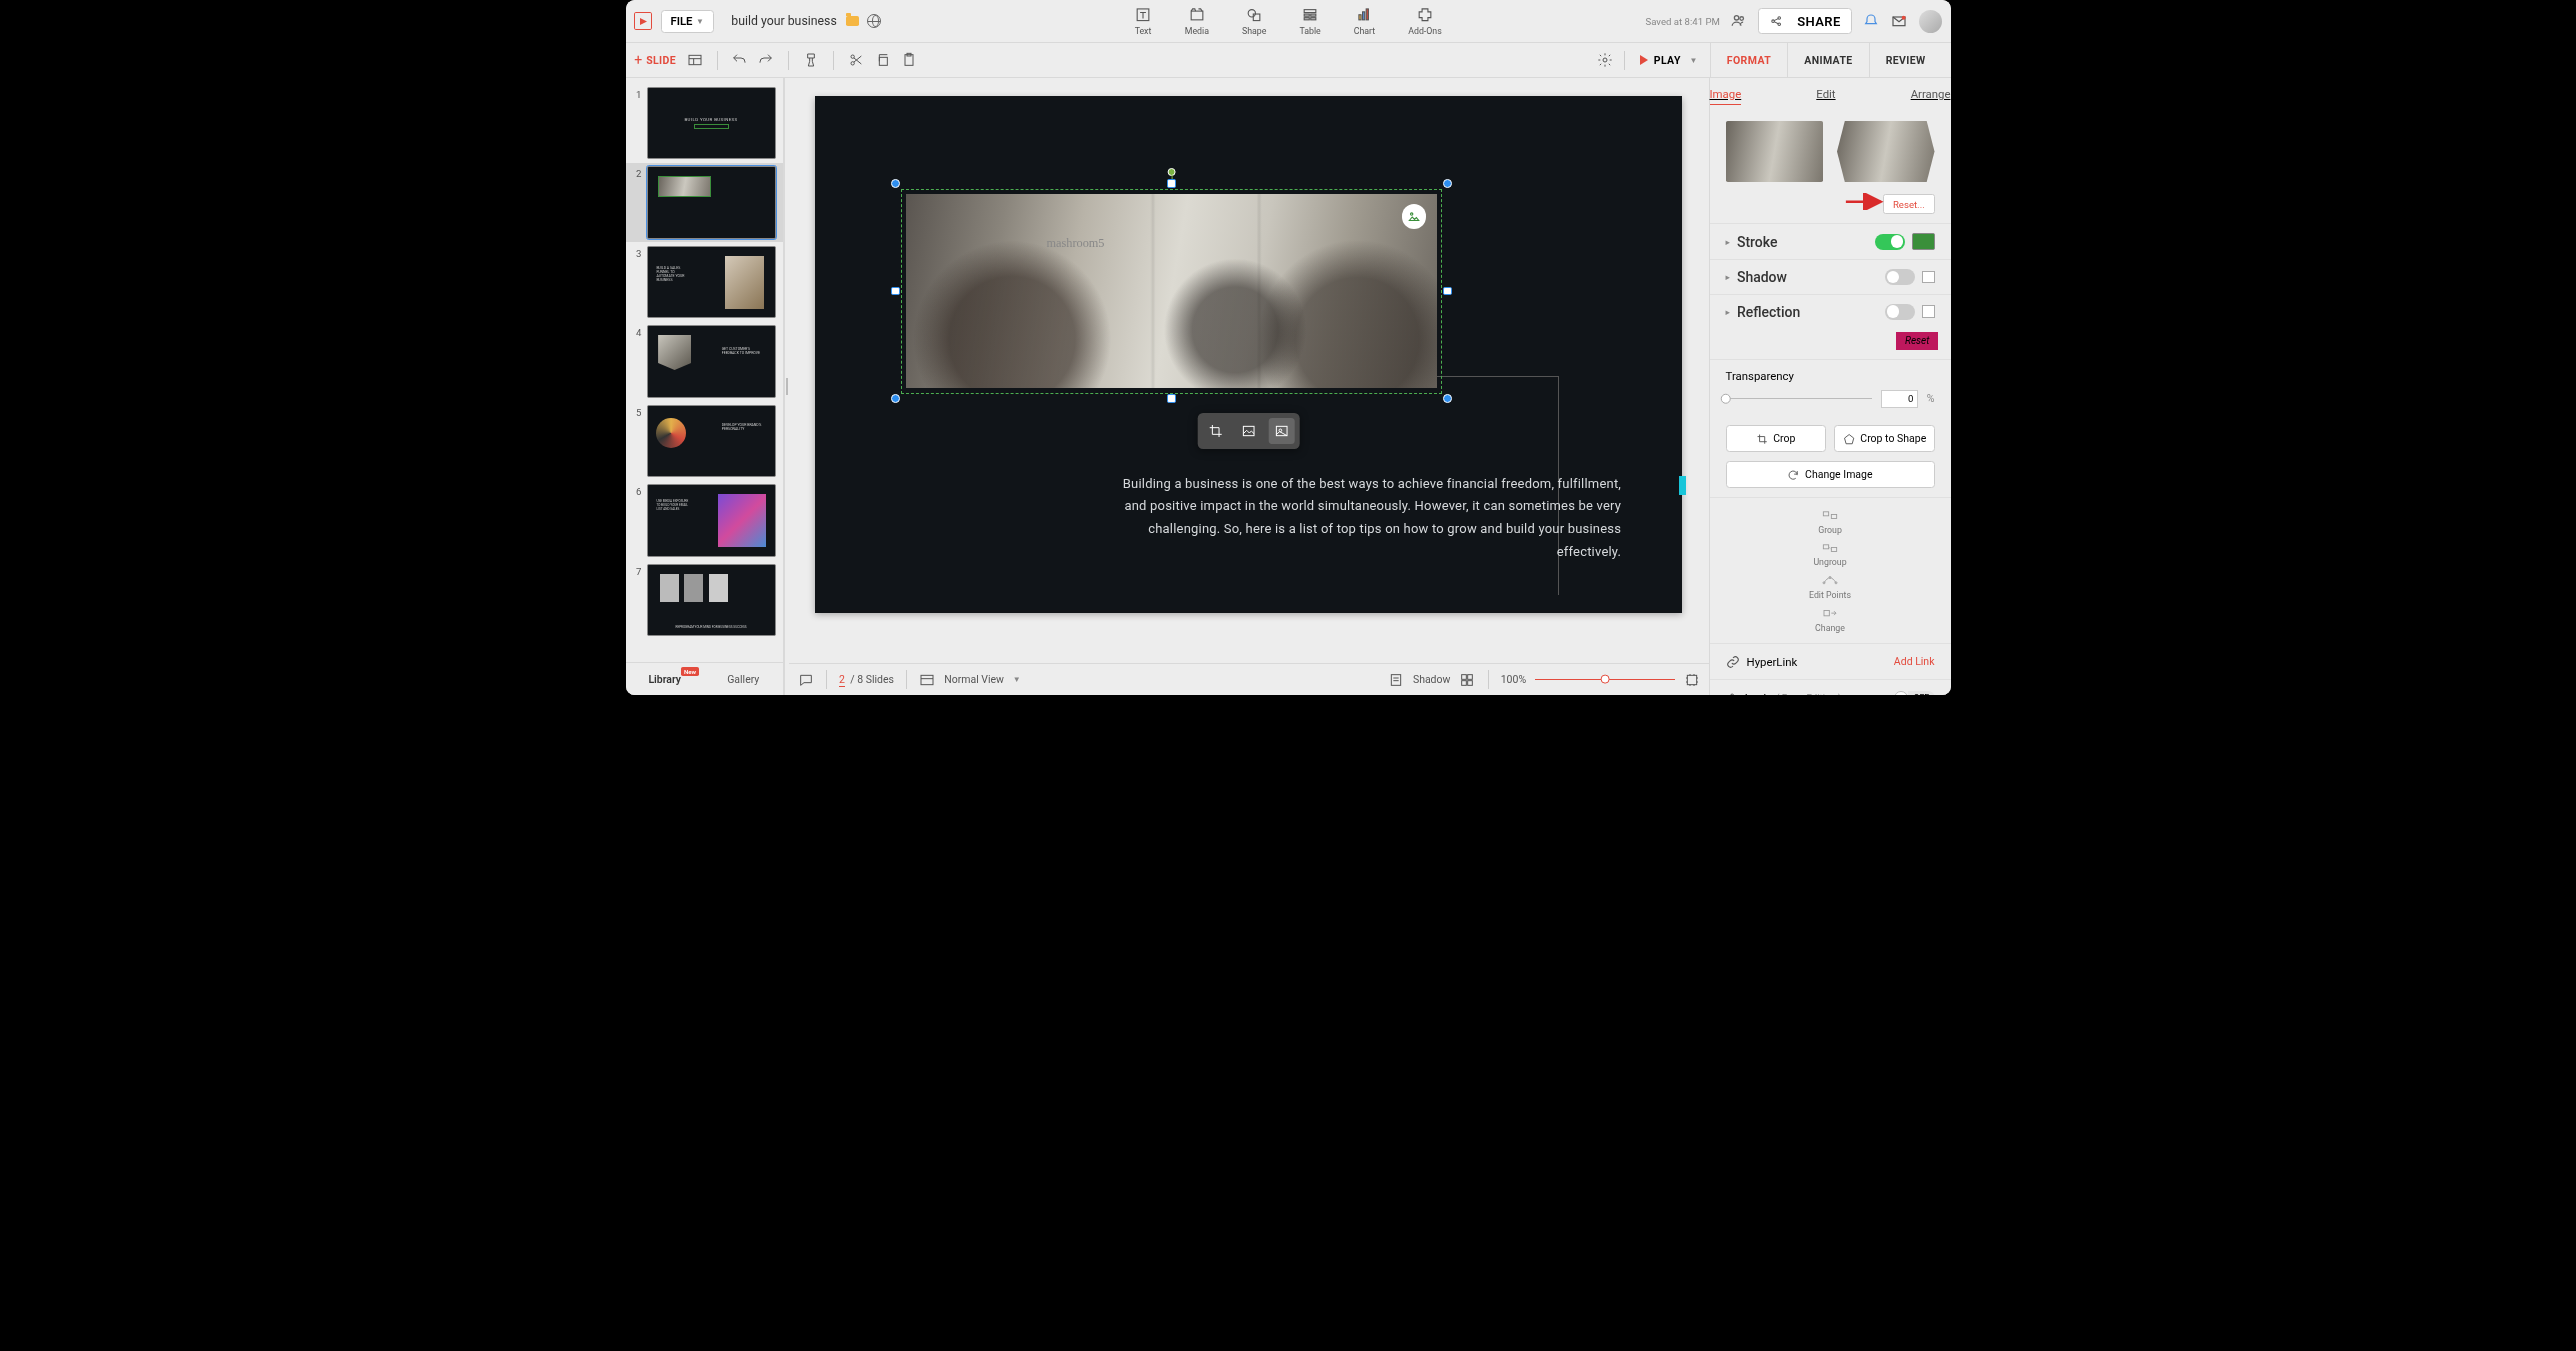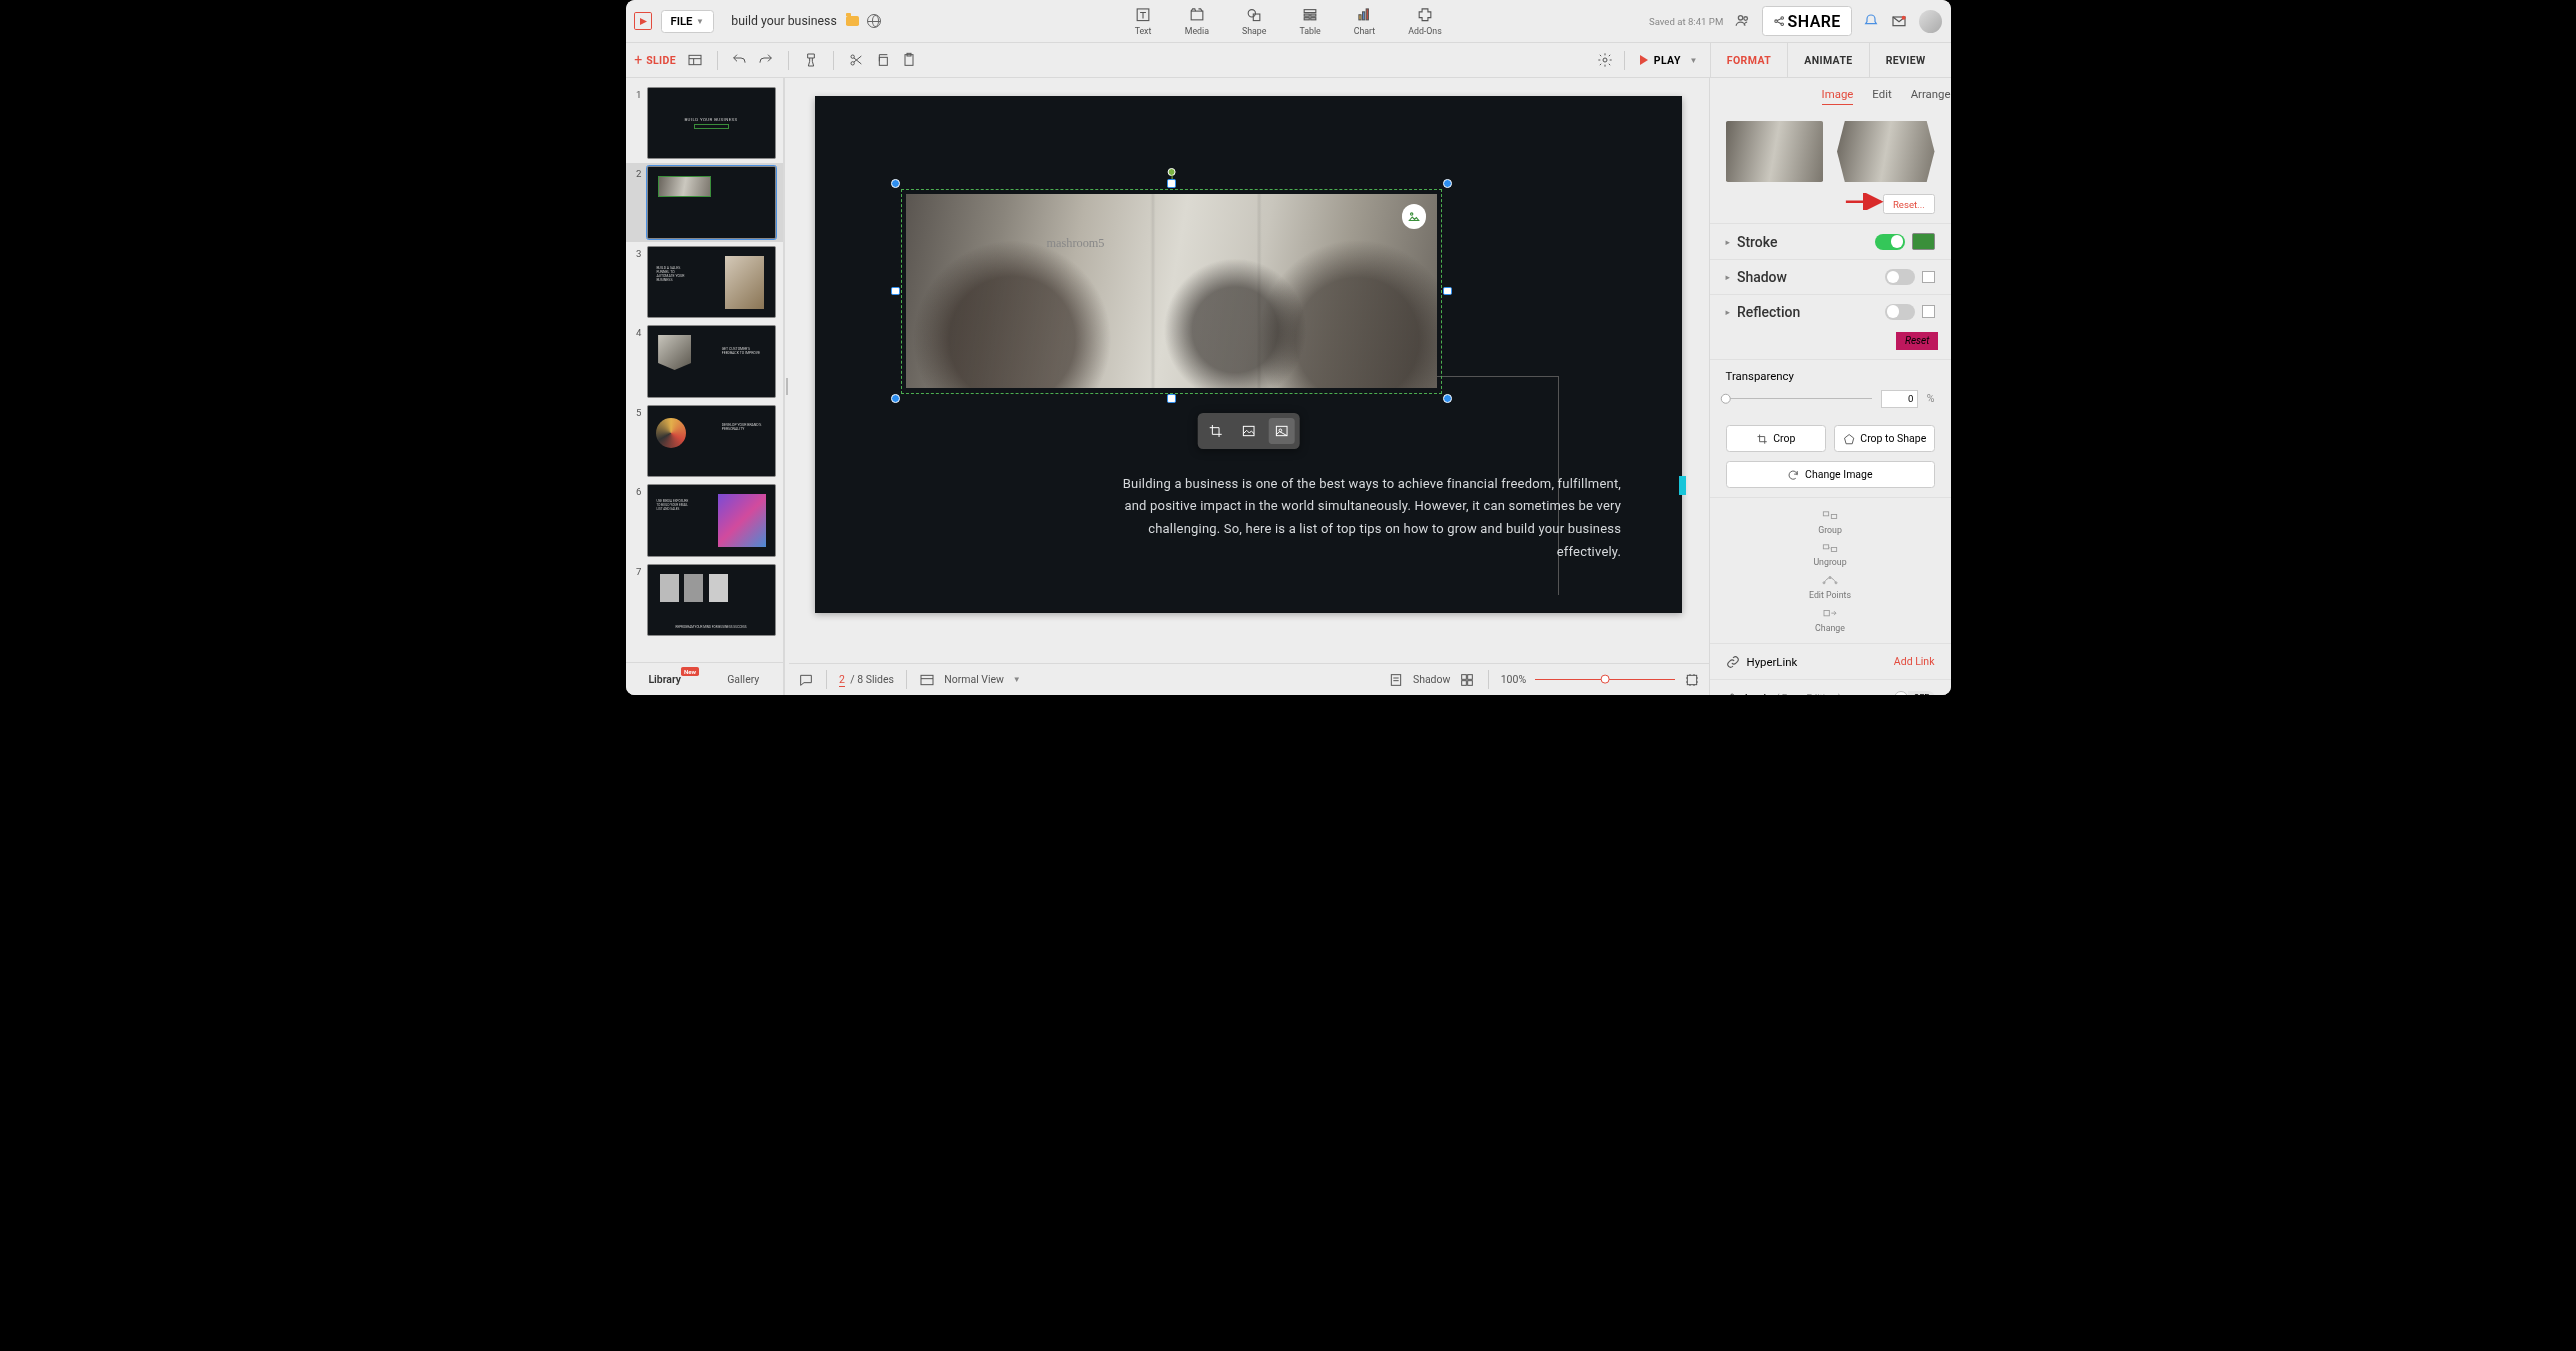--- a/index.html
+++ b/index.html
@@ -19,21 +19,21 @@
 .globe-ic::before{content:"";position:absolute;left:0;right:0;top:50%;border-top:0.9px solid #666;}
 .globe-ic::after{content:"";position:absolute;top:0;bottom:0;left:50%;width:5.3px;margin-left:-2.6px;border:0.9px solid #666;border-radius:50%;}
 
 .topbar-center { position:absolute; left:50%; transform:translateX(-50%); display:flex; gap:33px; align-items:flex-end;justify-content:center;}
 .tool { display:flex; flex-direction:column; align-items:center; gap:1.8px; color:#555; font-size:8.8px; cursor:pointer;}
 .tool svg { width:17.5px; height:17.5px; stroke:#555; fill:none; stroke-width:1.5;}
 .tool .lbl { font-size:8.8px; }
 
 .topbar-right { margin-left:auto; display:flex; align-items:center; gap:10.5px;}
 .saved-txt { font-size:9.6px; color:#888;}
-.share-btn { border:0.9px solid #ccc; background:#fff; padding:4.4px 10.5px; font-size:16px; font-weight:600; letter-spacing:0.4px; border-radius:3.5px; display:flex; align-items:center; gap:2px;}
+.share-btn { border:0.9px solid #ccc; background:#fff; padding:4.4px 10.5px; font-size:13px; font-weight:600; letter-spacing:0.4px; border-radius:3.5px; display:flex; align-items:center; gap:15px;}
 .avatar { width:23px;height:23px;border-radius:50%;background:linear-gradient(135deg,#ddd,#aaa);}
 .ic-btn { width:17.5px;height:17.5px; display:flex; align-items:center; justify-content:center; color:#666;}
 
 
 .secondbar { height:35px; display:flex; align-items:center; padding:0 8.8px; gap:10.5px; border-bottom:0.9px solid #d9d9d9; background:#ededed;}
 .add-slide { display:flex; align-items:center; gap:3.5px; color:#e34b3d; font-weight:700; font-size:10.5px; letter-spacing:0.4px;}
 .add-slide .plus{font-size:14px; font-weight:400;}
 .vr { width:0.9px; height:19px; background:#ccc; margin:0 3.5px;}
 .smallic { width:16px;height:16px; stroke:#555; fill:none; stroke-width:1.5;}
 .secondbar-right { margin-left:auto; display:flex; align-items:center; gap:0;}
@@ -89,21 +89,21 @@
 .cyan-mark{ position:absolute; right:-3.5px; top:380px; width:7px; height:19px; background:#18c5d9;}
 
 .canvas-footer{ height:32px; border-top:0.9px solid #d9d9d9; display:flex; align-items:center; padding:0 8.8px; gap:8.8px; font-size:10.5px; color:#555;}
 .canvas-footer .spacer{flex:1;}
 .zoom-track{ width:140px; height:1.8px; background:#e34b3d; position:relative;}
 .zoom-thumb{ position:absolute; left:50%; top:50%; transform:translate(-50%,-50%); width:8.8px;height:8.8px;border-radius:50%;background:#fff;border:1.8px solid #e34b3d;}
 .pgnum{ color:#e34b3d; border-bottom:0.9px solid #e34b3d;}
 
 
 .panel{ width:242px; background:#ededed; border-left:0.9px solid #d9d9d9; display:flex; flex-direction:column; font-size:10.5px;}
-.panel-tabs{ display:flex; justify-content:flex-end; gap:19px; padding:8.8px 0; }
+.panel-tabs{ display:flex; justify-content:space-between; gap:1px; padding:8.8px 0;text-decoration:underline; }
 .panel-tabs .pt{ font-size:11.4px; color:#555; padding-bottom:3.5px;}
 .panel-tabs .pt.active{ color:#e34b3d; border-bottom:1.8px solid #e34b3d;}
 .preview-row{ display:flex; gap:14px; padding:7px 16px;}
 .preview{ flex:1; aspect-ratio:1.6/1; background:linear-gradient(100deg,#6a655d, #cbc8bf, #7b766d); border-radius:1.8px;}
 .preview.fancy{ clip-path: polygon(8% 0, 92% 0, 100% 50%, 92% 100%, 8% 100%, 0 50%);}
 .more-row{ display:flex; justify-content:flex-end; padding:5.3px 16px 8.8px; position:relative;}
 .more-btn{ background:#fff; border:0.9px solid #ccc; padding:3.5px 8.8px; font-size:9.6px; color:#e34b3d; border-radius:2.6px;}
 .arrow-annot{ position:absolute; right:63px; top:3.5px; }
 .arrow-annot svg{ width:44px; height:17.5px;}
 

